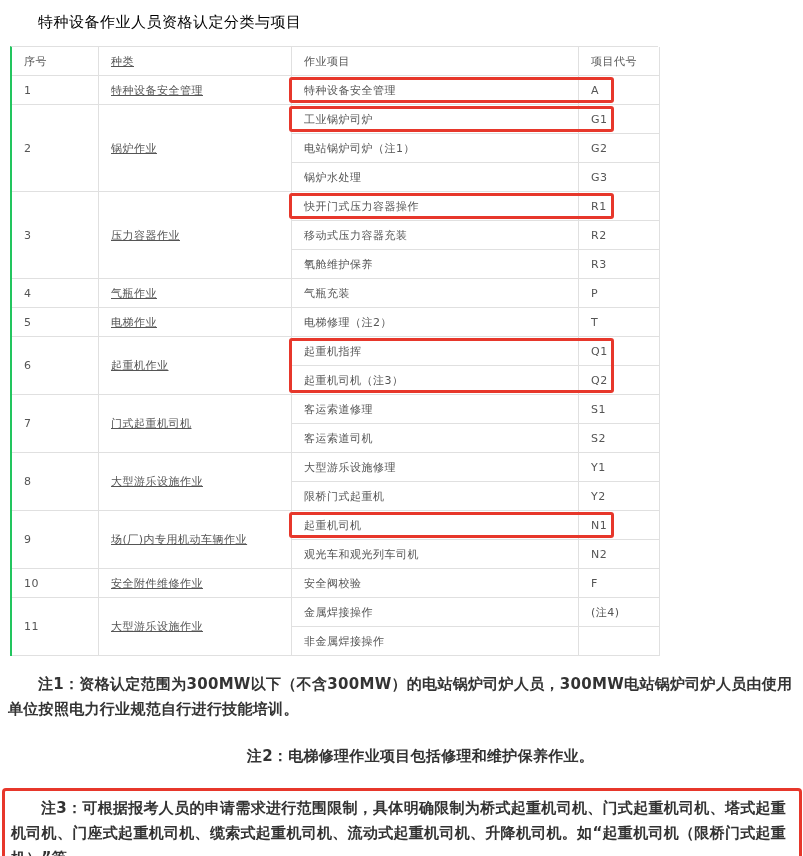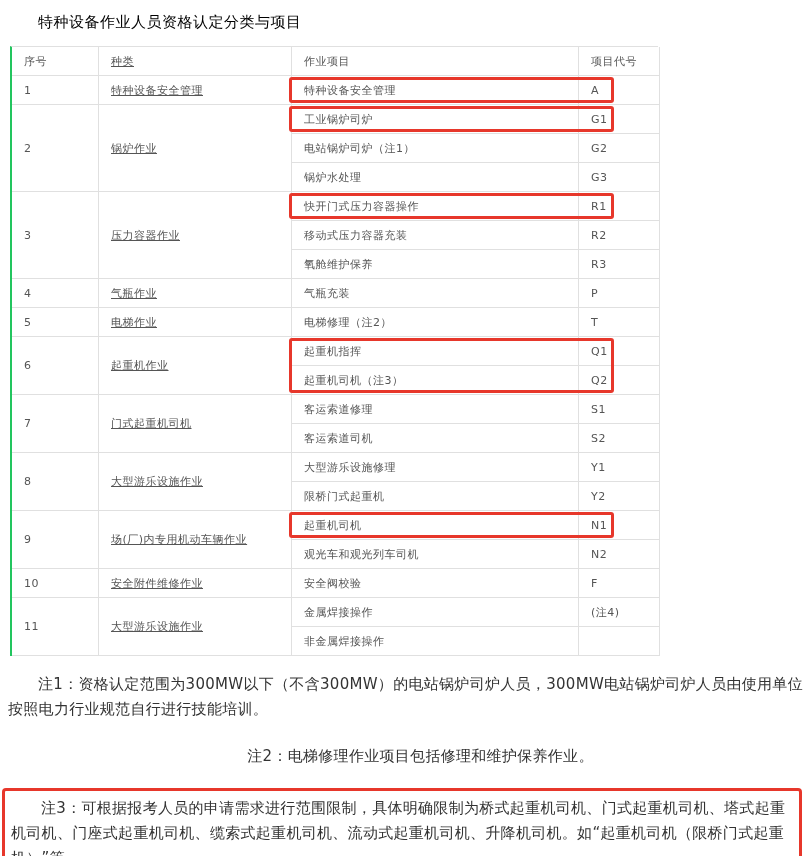--- a/index.html
+++ b/index.html
@@ -52,20 +52,21 @@
     z-index: 5;
   }
   .hl-box.two-rows { height: 55px; }
   
   .notes { margin-top: 16px; font-size: 15px; color: #333; }
   .note {
     padding-left: 8px;
     text-indent: 2em;
     line-height: 25px;
     letter-spacing: 0.3px;
+    font-weight: bold;
   }
   .note + .note { margin-top: 22px; text-align: center; }
   .note-hl-box {
     border: 3px solid #e7372b;
     border-radius: 4px;
     margin: 19px 1px 0 2px;
     padding: 5px 0 7px 0;
   }
   .note-hl-box .note { padding-left: 6px; }
   .notes > .note:first-child { margin-top: 0; }

